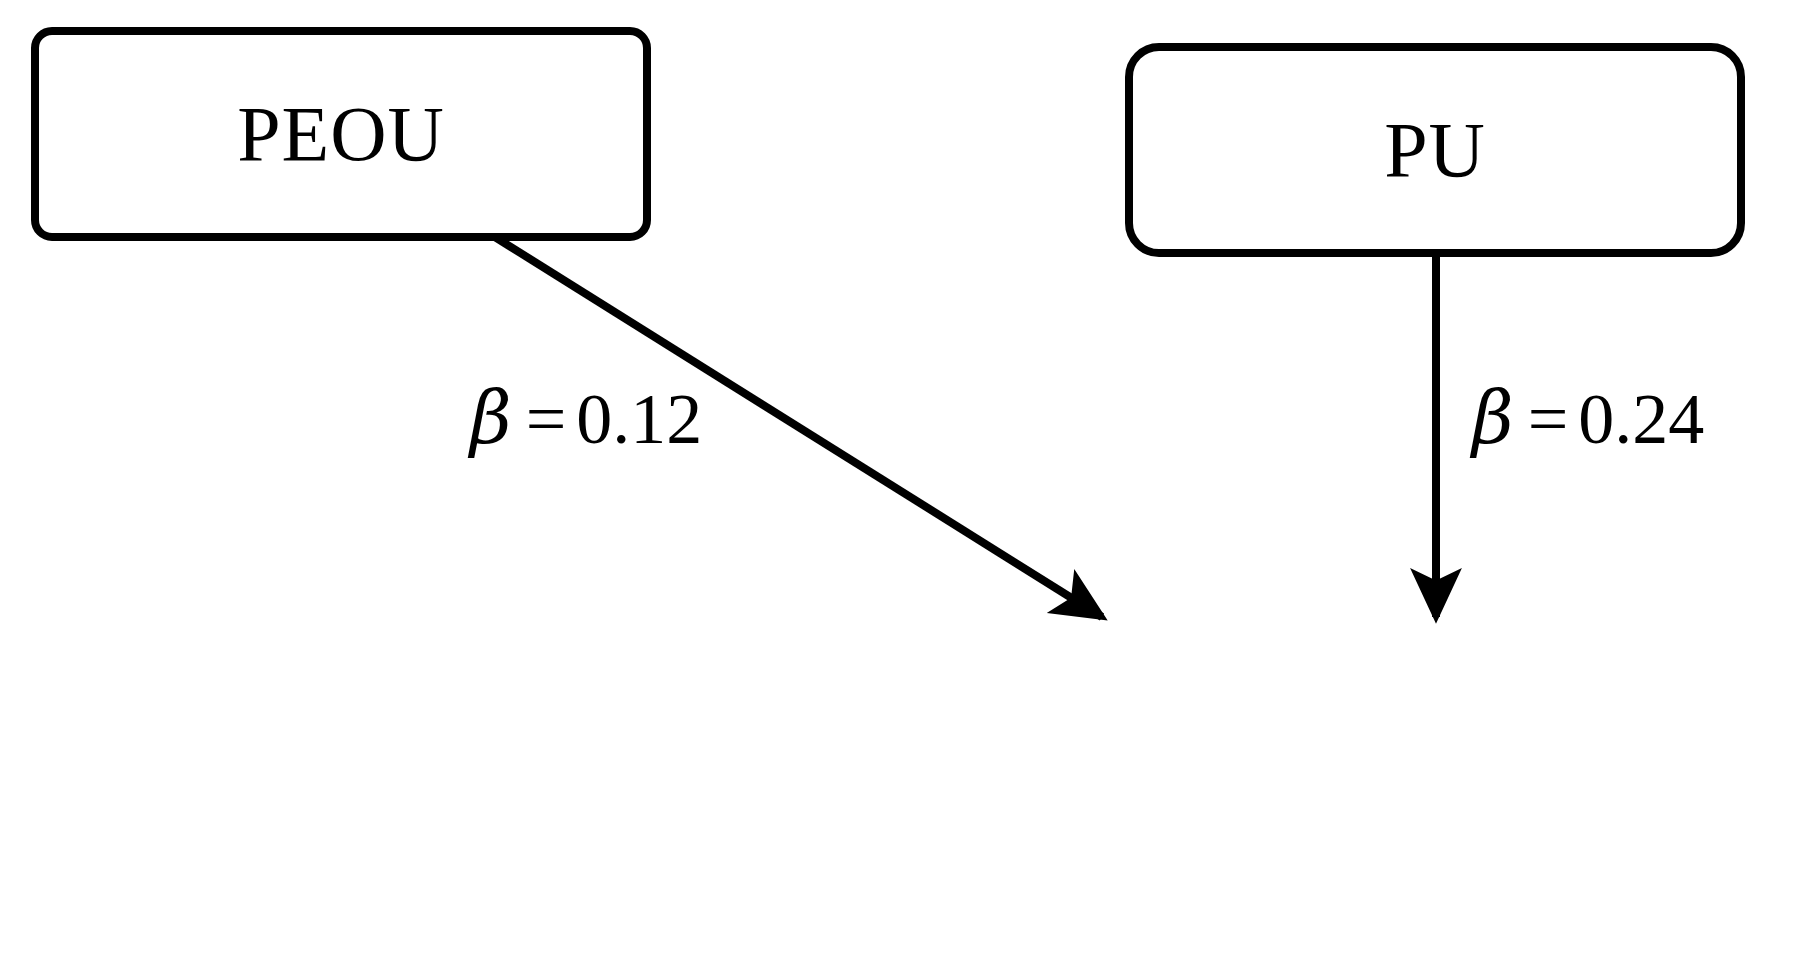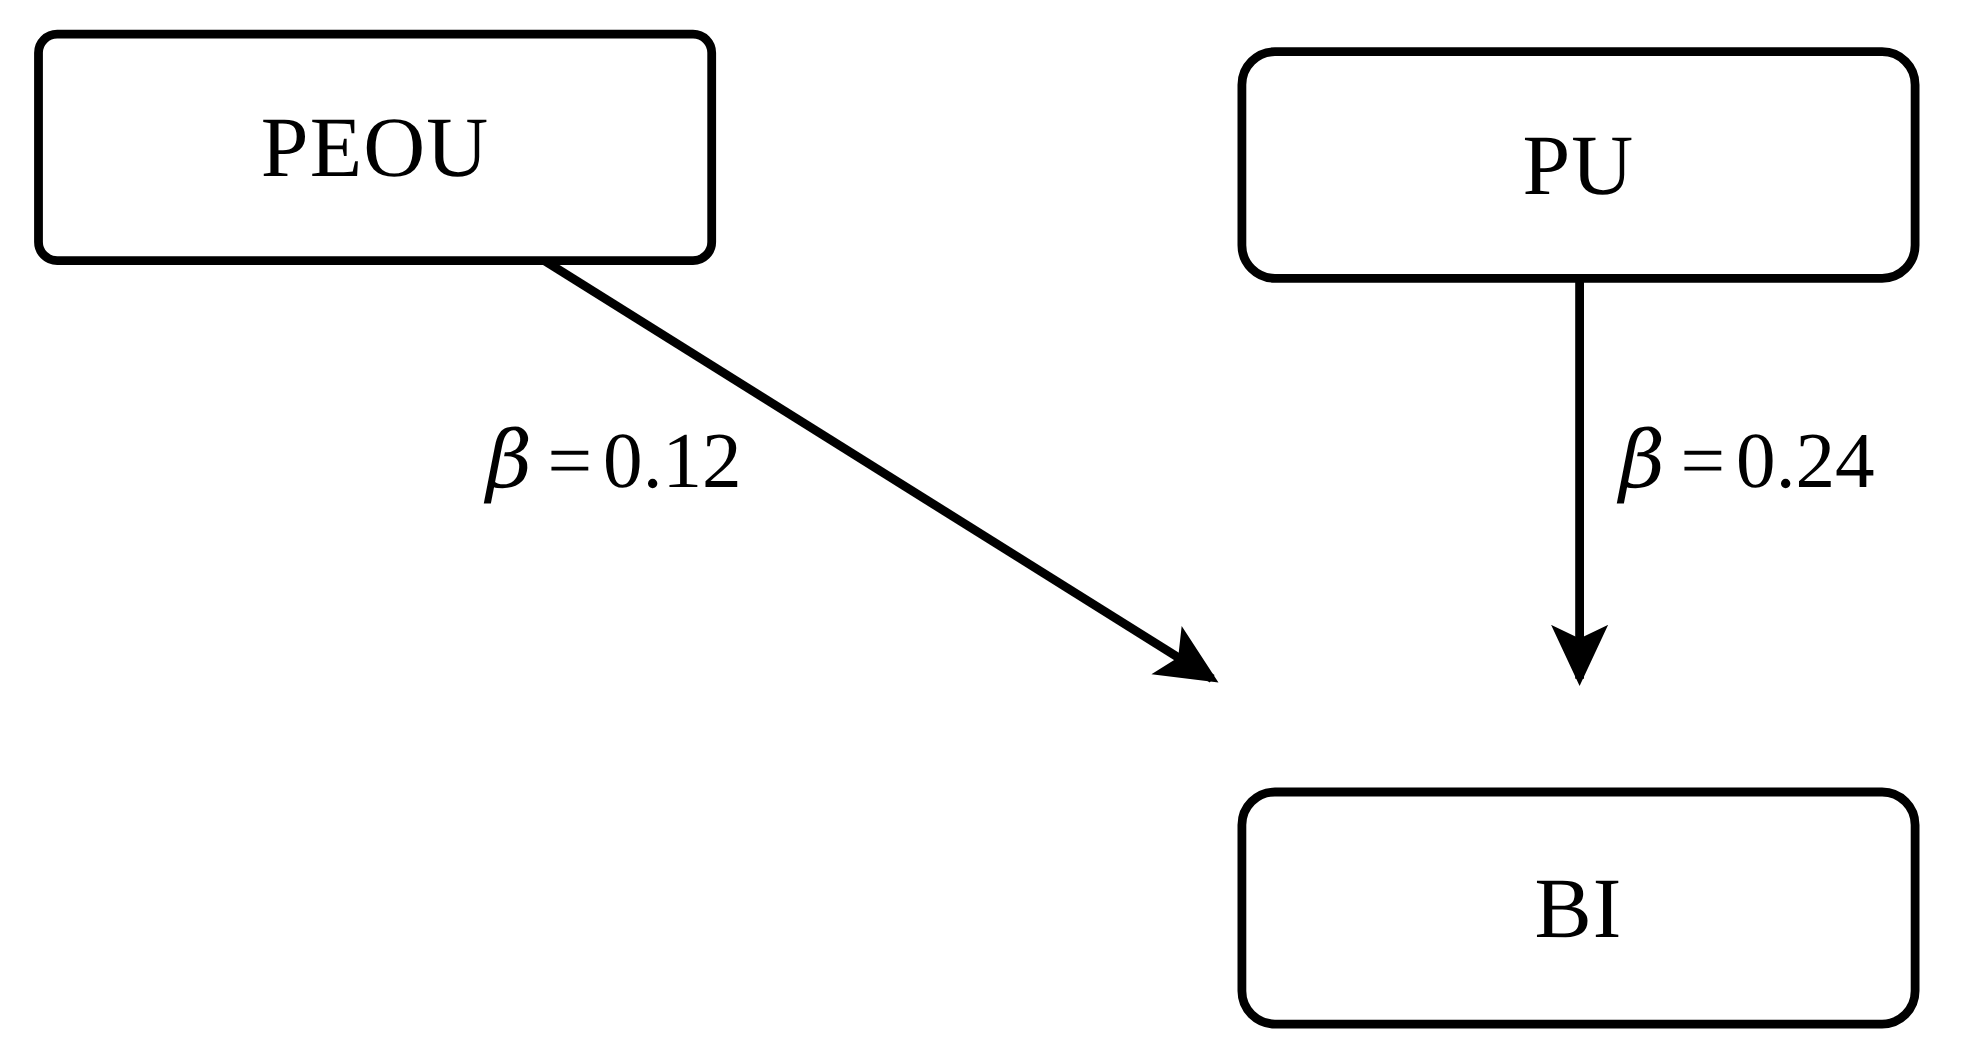--- a/index.html
+++ b/index.html
@@ -60,21 +60,21 @@
   .edge-label .eq {
     padding: 0 10px;
     font-style: normal;
   }
   .edge-label .val {
     font-style: normal;
   }
   #box-peou { left: 31px;   top: 27px;  width: 620px; height: 214px; border-radius: 21px; }
   #box-pu   { left: 1125px; top: 27px;  width: 620px; height: 214px; margin-top: 16px; }
   #box-bi   { left: 1125px; top: 716px; width: 620px; height: 219px; }
-  #label-peou-bi { left: 442px;  top: 382px; }
+  #label-peou-bi { left: 470px;  top: 382px; }
   #label-pu-bi   { left: 1472px; top: 382px; }
 </style>
 </head>
 <body>
 
 <div id="canvas">
 
   <svg id="diagram-svg" viewBox="0 0 1793 964" xmlns="http://www.w3.org/2000/svg">
     <defs>
       <marker id="arrow-diag" viewBox="0 0 12 12" refX="10.2" refY="6" markerWidth="7.2" markerHeight="7.2" orient="auto-start-reverse" markerUnits="strokeWidth">
@@ -91,23 +91,20 @@
   </svg>
 
   <div class="node-box" id="box-peou">
     <span class="node-label">PEOU</span>
   </div>
 
   <div class="node-box" id="box-pu">
     <span class="node-label">PU</span>
   </div>
 
-  <div class="node-box" id="box-bi">
-    <span class="node-label">BI</span>
-  </div>
 
   <div class="edge-label" id="label-peou-bi">
     <span class="beta">β</span><span class="eq">=</span><span class="val">0.12</span>
   </div>
 
   <div class="edge-label" id="label-pu-bi">
     <span class="beta">β</span><span class="eq">=</span><span class="val">0.24</span>
   </div>
 
 </div>

